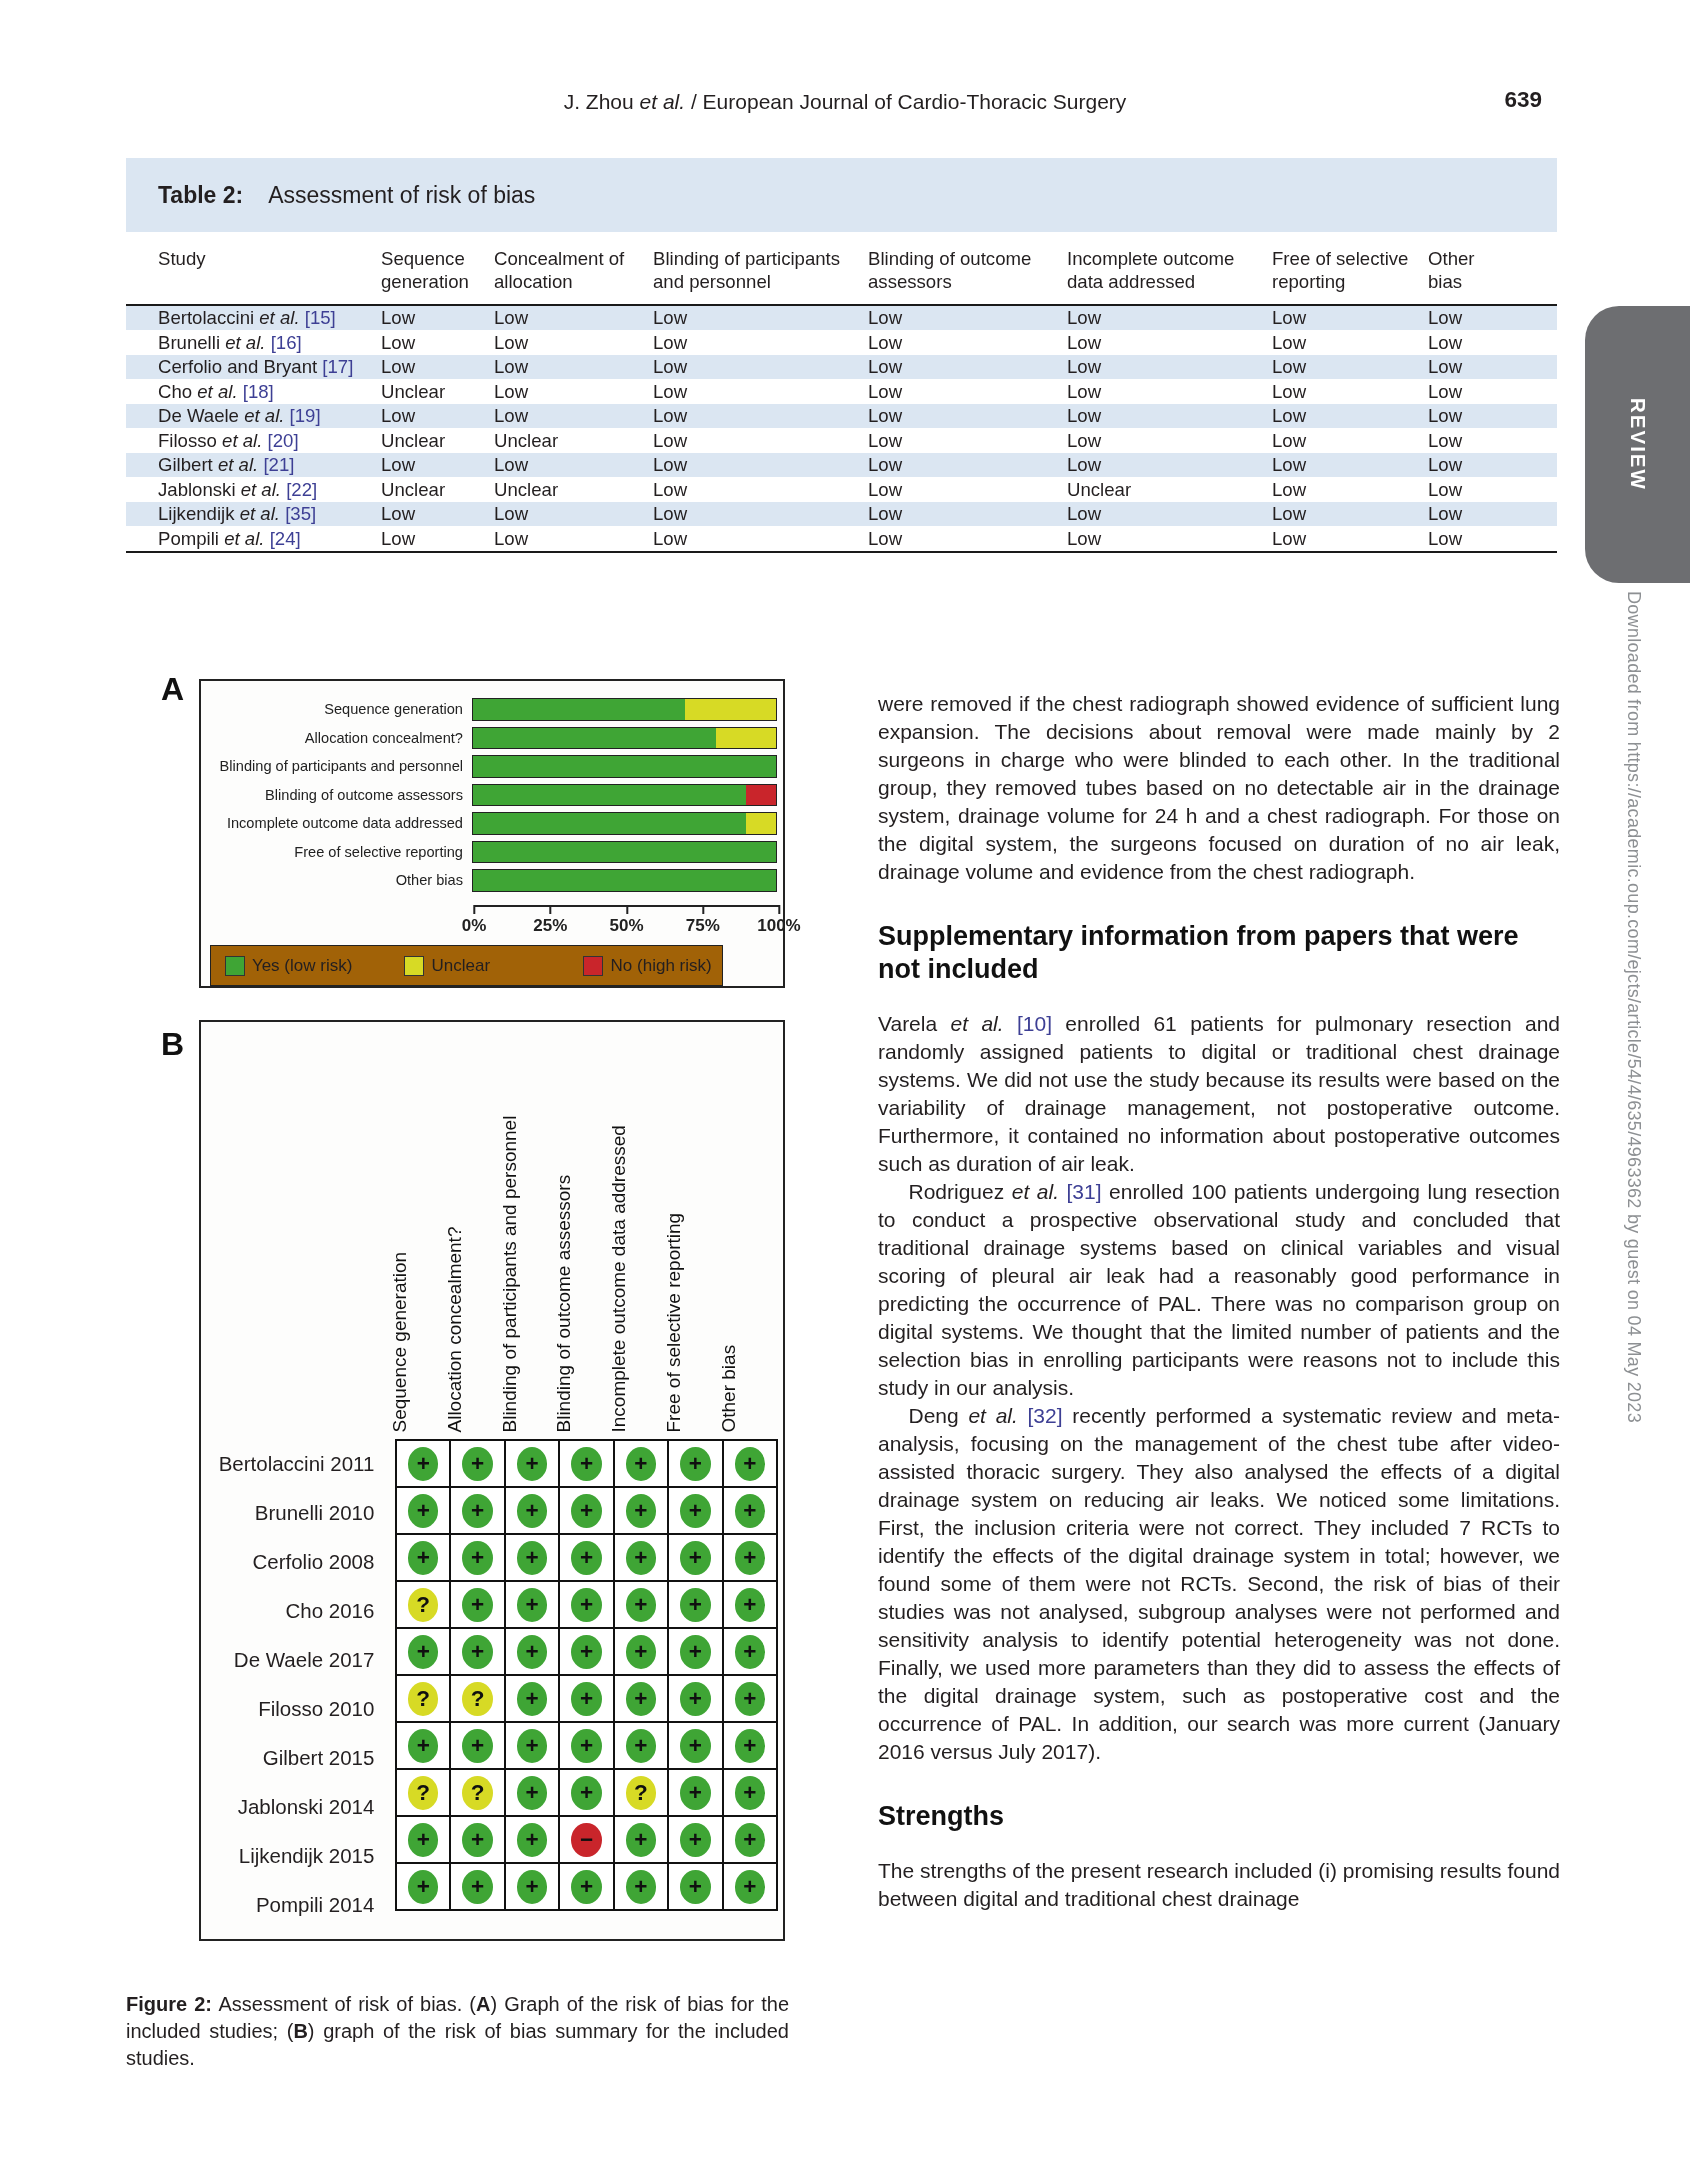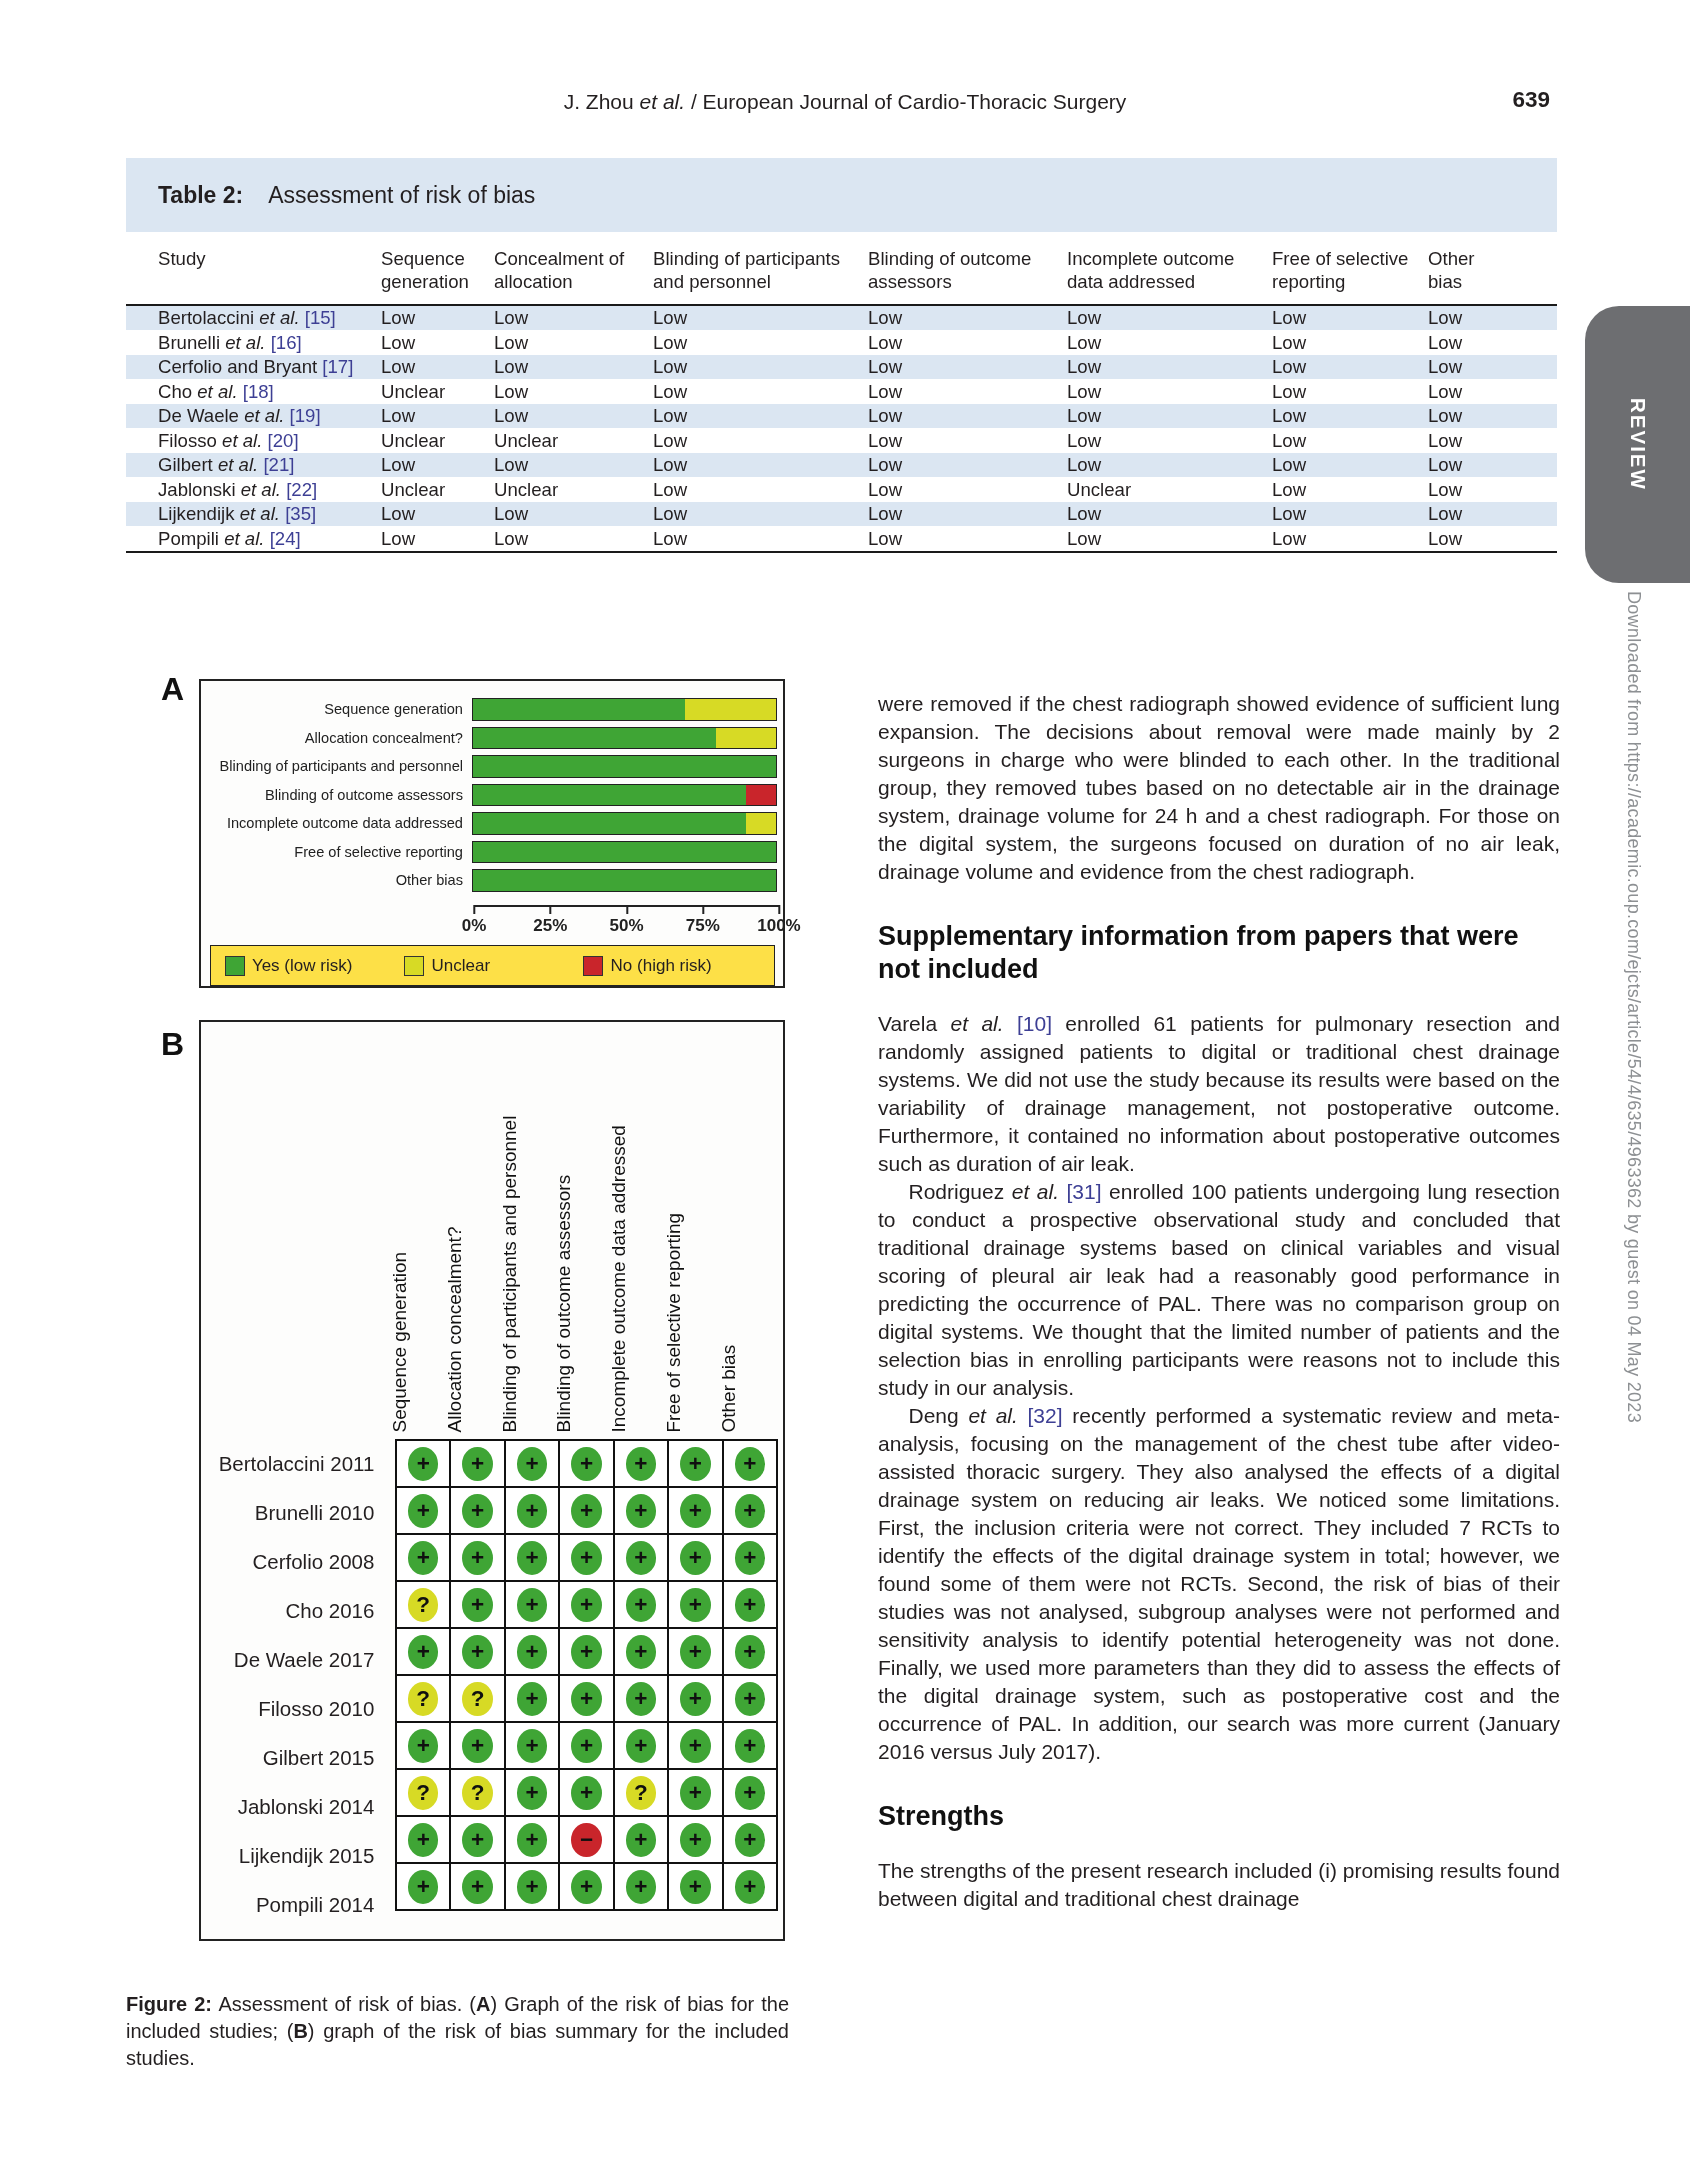--- a/index.html
+++ b/index.html
@@ -2,21 +2,21 @@
 <html style="font-size:10.6px"><head>
 <meta charset="utf-8">
 <style>
   html,body{margin:0;padding:0;background:#fff;}
   #page{position:relative;width:1690px;height:2183px;background:#ffffff;overflow:hidden;
         font-family:"Liberation Sans","DejaVu Sans",sans-serif;color:#231f20;}
 
   
   .running-head{position:absolute;top:90px;left:0;width:1690px;text-align:center;
                 font-size:21px;color:#231f20;}
-  .page-number{position:absolute;top:87px;right:140px;font-size:22.5px;font-weight:bold;}
+  .page-number{position:absolute;top:87px;right:148px;font-size:22.5px;font-weight:bold;}
 
   
   .table-block{position:absolute;left:126px;top:158px;width:1431px;}
   .table-band{background:#dbe6f2;height:74px;display:flex;align-items:center;
               padding-left:32px;box-sizing:border-box;font-size:23px;}
   .table-band b{margin-right:25px;}
   .rtable{width:1431px;table-layout:fixed;border-collapse:collapse;font-size:18.6px;
           border-bottom:2px solid #1a1a1a;margin-top:1.3px;}
   .rtable th{ text-align:left;vertical-align:top;font-weight:400;line-height:1.22;
               padding:14.6px 12px 10.6px 0;}
@@ -38,22 +38,22 @@
   .fa-label{width:262px;text-align:right;padding-right:9.3px;font-size:14.6px;color:#222;
             white-space:nowrap;}
   .fa-bar{width:305px;height:22.5px;border:1.3px solid #222;box-sizing:border-box;
           display:flex;background:#fff;}
   .seg{height:100%;}
   .fa-axisline{position:absolute;left:273px;top:224px;width:305px;border-top:2px solid #222;}
   .fa-axis{position:absolute;left:273px;top:224px;width:305px;height:30.5px;}
   .fa-tick{position:absolute;width:2px;height:8.6px;background:#222;transform:translateX(-0.7px);}
   .fa-ticklabel{position:absolute;top:10.6px;transform:translateX(-50%);font-size:17px;
                 font-weight:bold;color:#222;}
-  .fa-legend{position:absolute;left:9.3px;top:264px;width:565px;height:41px;
-             border:1.3px solid #222;box-sizing:border-box;background:#fde047;}
+  .fa-legend{position:absolute;left:9.3px;top:264px;width:513px;height:41px;
+             border:1.3px solid #222;box-sizing:border-box;background:#a16207;}
   .fa-leg-item{position:absolute;top:50%;transform:translateY(-50%);display:flex;
                align-items:center;}
   .fa-swatch{width:20px;height:20px;border:1.3px solid #333;display:inline-block;box-sizing:border-box;}
   .fa-leg-label{margin-left:7.3px;font-size:17px;}
 
   
   .figB-box{position:absolute;left:199px;top:1020px;width:586px;height:921px;
             border:2px solid #222;box-sizing:border-box;background:#fdfdfc;}
   .fb-collabel{position:absolute;white-space:nowrap;font-size:19px;color:#111;
                height:22.5px;line-height:22.5px;transform:rotate(-90deg);

